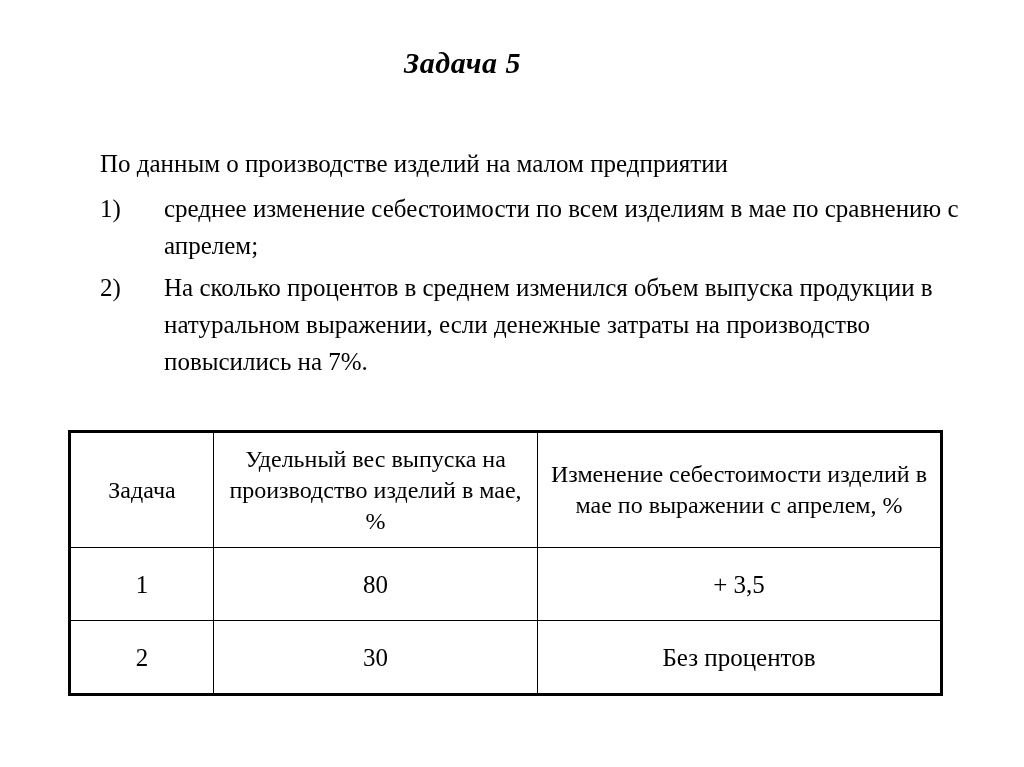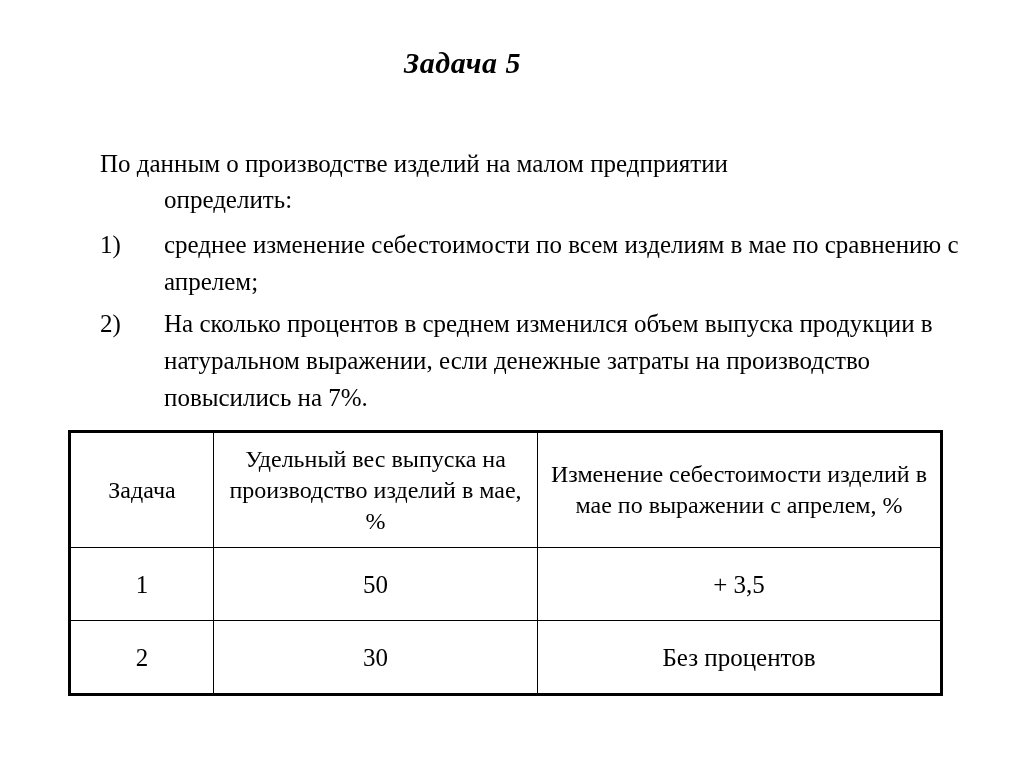--- a/index.html
+++ b/index.html
@@ -120,21 +120,20 @@
 <body>
 
 <div class="page">
 
   <div class="title">Задача 5</div>
 
   <div class="body-block">
 
     <p class="intro">
       <span>По данным о производстве изделий на малом предприятии</span>
-      <span class="cont">определить:</span>
     </p>
 
     <ol class="list">
       <li class="list-item">
         <span class="marker">1)</span>
         <span class="text">среднее изменение себестоимости по всем изделиям в мае по сравнению с апрелем;</span>
       </li>
       <li class="list-item">
         <span class="marker">2)</span>
         <span class="text">На сколько процентов в среднем изменился объем выпуска продукции в натуральном выражении, если денежные затраты на производство повысились на 7%.</span>
@@ -153,21 +152,21 @@
       <thead>
         <tr>
           <th>Задача</th>
           <th>Удельный вес выпуска на производство изделий в мае, %</th>
           <th>Изменение себестоимости изделий в мае по выражении с апрелем, %</th>
         </tr>
       </thead>
       <tbody>
         <tr>
           <td>1</td>
-          <td>50</td>
+          <td>80</td>
           <td class="nowrap-cell">+ 3,5</td>
         </tr>
         <tr>
           <td>2</td>
           <td>30</td>
           <td class="nowrap-cell">Без процентов</td>
         </tr>
       </tbody>
     </table>
   </div>

